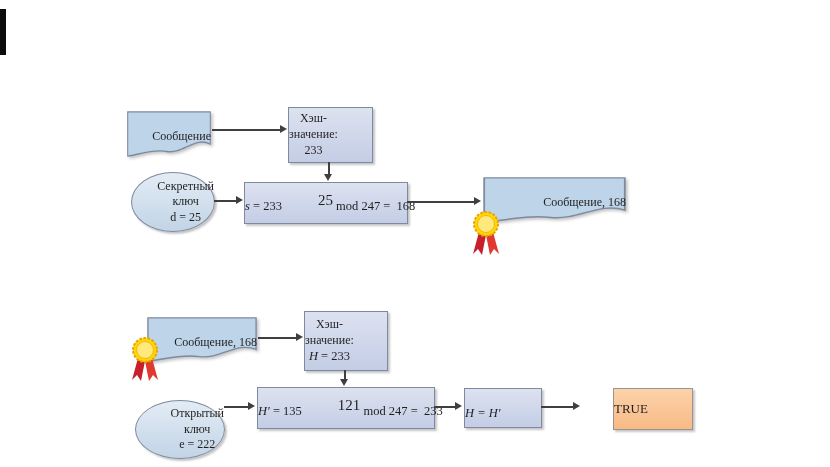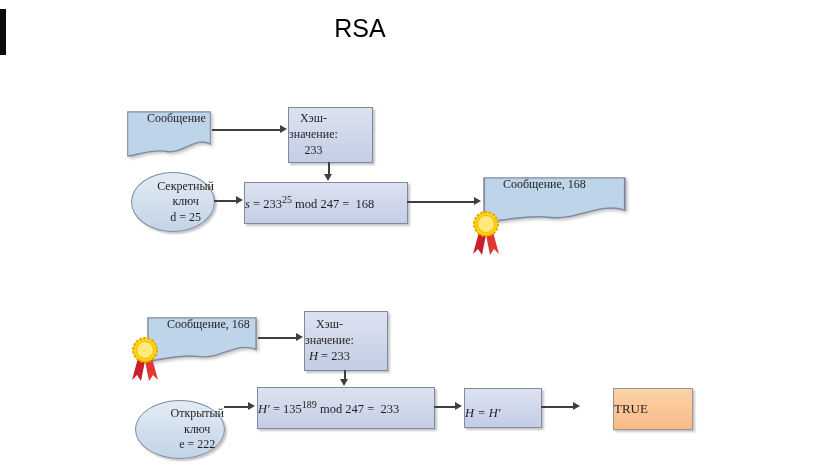--- a/index.html
+++ b/index.html
@@ -22,23 +22,23 @@
   .lines span{display:block;}
   .oval{
     position:absolute;display:flex;align-items:center;justify-content:flex-end;text-align:center;
     background:linear-gradient(180deg,#e3ecf5,#c2d4e6);
     border:1px solid #7f8a9e;border-radius:50%;
     box-shadow:2px 2px 2px rgba(90,90,100,.35);
     font-size:12px;line-height:1.28;
   }
   .doc{position:absolute;}
   .doc svg{position:absolute;left:0;top:0;width:100%;height:100%;filter:drop-shadow(2px 2px 1.5px rgba(90,90,100,.35));}
-  .doc .doc-label{position:absolute;left:0;right:0;top:0;text-align:left;font-size:12px;padding-left:20px;}
+  .doc .doc-label{position:absolute;left:0;right:0;top:18px;text-align:right;font-size:12px;padding-left:20px;}
   .fwrap{white-space:pre;font-size:12.5px;}
-  .fwrap sup{font-size:10px;}
+  .fwrap sup{font-size:15px;margin-left:36px;}
   .mvar{font-style:italic;}
   .compare-label{font-style:italic;font-size:12.5px;margin-top:11px;}
   .result{background:linear-gradient(180deg,#fcd2aa,#f8ba86);border:1px solid #9a948c;font-size:13px;margin-left:31px;}
   .arrow{position:absolute;background:#3f3f3f;}
   .arrow-h{height:1.6px;}
   .arrow-h::after{
     content:"";position:absolute;right:-6px;top:-3.8px;width:0;height:0;
     border-left:7px solid #3f3f3f;border-top:4.5px solid transparent;border-bottom:4.5px solid transparent;
   }
   .arrow-v{width:1.6px;}
@@ -47,21 +47,20 @@
     border-top:7px solid #3f3f3f;border-left:4.5px solid transparent;border-right:4.5px solid transparent;
   }
   .seal{position:absolute;width:34px;height:47px;}
 </style>
 </head>
 <body>
 
 <div class="slide">
 
   <div class="edge-mark"></div>
-  <div class="title">RSA</div>
 
   <div class="doc" style="left:127px;top:111px;width:84px;height:46px">
     <svg viewBox="0 0 120 50" preserveAspectRatio="none">
       <path d="M1 1 H119 V36 C98 27 80 47 57 44 C36 41 15 48 1 49 Z" fill="#bed4e9" stroke="#7f8a9e" stroke-width="1.5"></path>
     </svg>
     <span class="doc-label">Сообщение</span>
   </div>
 
   <div class="arrow arrow-h" style="left:212px;top:129px;width:69px"></div>
 
@@ -139,21 +138,21 @@
     <div class="lines">
       <span>Открытый</span>
       <span>ключ</span>
       <span>e = 222</span>
     </div>
   </div>
 
   <div class="arrow arrow-h" style="left:224px;top:406px;width:25px"></div>
 
   <div class="box" style="left:257px;top:387px;width:176px;height:40px">
-    <span class="fwrap"><span class="mvar">H′</span><span> = 135</span><sup>189</sup><span> mod 247 =  233</span></span>
+    <span class="fwrap"><span class="mvar">H′</span><span> = 135</span><sup>121</sup><span> mod 247 =  233</span></span>
   </div>
 
   <div class="arrow arrow-h" style="left:434px;top:406px;width:22px"></div>
 
   <div class="box" style="left:464px;top:388px;width:76px;height:38px">
     <span class="compare-label">H = H′</span>
   </div>
 
   <div class="arrow arrow-h" style="left:541px;top:406px;width:33px"></div>
 

